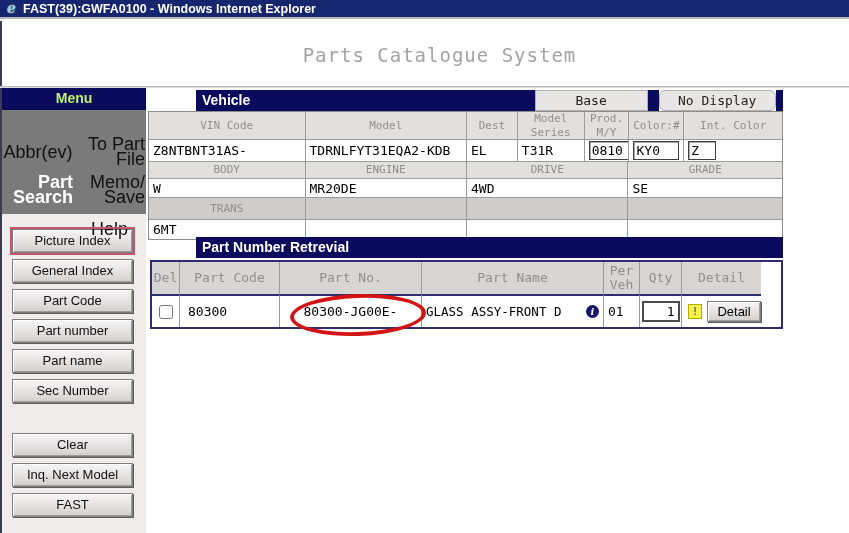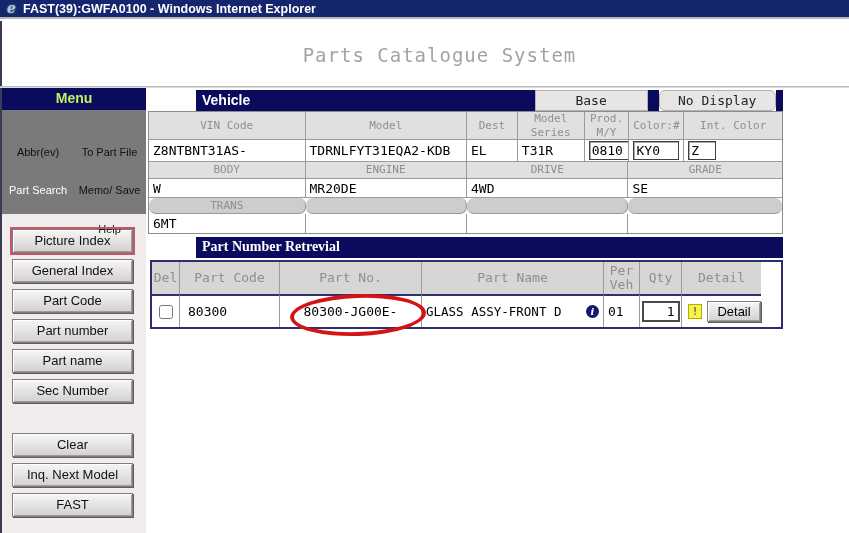--- a/index.html
+++ b/index.html
@@ -25,23 +25,23 @@
     padding-left:30px; color:#a3a3a3; font-size:19px; letter-spacing:1px;
     font-family:"DejaVu Sans Mono","Liberation Sans",sans-serif; }
 
   
   .left-panel { position:absolute; left:2px; top:88px; width:144px; height:445px;
     background:#efeceb; }
   .menu-header { height:22px; background:#0b0b5e; color:#bef264; font-weight:bold;
     font-size:14px; text-align:center; line-height:21px; }
   .menu-grid { display:grid; grid-template-columns:70px 71px; grid-template-rows:37px 38px 25px;
     gap:1px; background:#7a7a7a; border:1px solid #7a7a7a; }
-  .menu-cell { background:#f0eded; color:#111; font-size:11px; line-height:15px;
+  .menu-cell { background:#f0eded; color:#111; font-size:18px; line-height:15px;
     display:flex; align-items:center; justify-content:center; text-align:right; cursor:pointer;margin-top:41px; }
-  .menu-cell.active { background:#14532d; color:#fff; }
+  .menu-cell.active { background:#14532d; color:#fff;font-weight:bold; }
 
   .btn-stack { padding:15px 0 0 10px; }
   .push-btn { display:block; width:121px; height:24px; margin-bottom:6px;
     background:linear-gradient(#f7f5f5,#d3d0d0); border:1px solid #7d7d7d;
     box-shadow:inset 1px 1px 0 #ffffff, inset -1px -1px 0 #9c9a9a, 1px 1px 0 #5e5e5e;
     font-size:13px; color:#111; text-align:center; line-height:22px; cursor:pointer;
     font-family:"Liberation Sans",sans-serif; }
   .push-btn.focused { outline:2px solid #c4566c; outline-offset:0; }
   .gap-24 { height:24px; }
   .band { position:absolute; left:148px; width:635px; height:21px; display:flex;padding-left:48px; }
@@ -65,31 +65,31 @@
   .vcell:last-child { border-right:none; }
   .vhead { background:#e2dfdf; color:#8f8f8f; font-size:11px; line-height:14px;
     display:flex; align-items:center; justify-content:center; text-align:center;
     font-family:"DejaVu Sans Mono","Liberation Sans",sans-serif; border-bottom:1px solid #9c9a9a; }
   .vhead2 { background:#e2dfdf; }
   .vhead3 { background:#cfcccc; }
   .vval { background:#fff; color:#000; font-size:13px; display:flex; align-items:center;
     padding-left:4px; font-family:"DejaVu Sans Mono","Liberation Sans",sans-serif;
     border-bottom:1px solid #9c9a9a; }
   .r1h { height:28px; } .r1v { height:22px; } .r2h { height:17px; } .r2v { height:19px; }
-  .r3h { height:16px;border-radius:7px; } .r3v { height:19px; }
+  .r3h { height:22px; } .r3v { height:19px; }
   .vrow:last-child .vcell { border-bottom:none; }
   .c1{width:157px}.c2{width:162px}.c3{width:51px}.c4{width:67px}.c5{width:45px}.c6{width:55px}.c7{width:98px}
   .b1{width:157px}.b2{width:162px}.b3{width:162px}.b4{width:154px}
   .mini-input { height:19px; border:1px solid #404040; box-shadow:inset 1px 1px 0 #aaa;
     font-size:13px; font-family:"DejaVu Sans Mono",monospace; padding:0 2px; background:#fff; }
   .w42{width:42px}.w46{width:46px}.w28{width:28px}
 
   
   .part-band { top:237px; }
-  .part-band .band-title { width:675px;font-family:Liberation Serif, serif; }
+  .part-band .band-title { width:675px; }
   .part-table { position:absolute; left:150px; top:260px; width:633px;
     border:2px solid #2e2e6e; background:#fff; }
   .prow { display:flex; }
   .pcell { border-right:1px solid #9c9a9a; overflow:visible; white-space:nowrap; }
   .pcell:last-child { border-right:none; }
   .phead { height:32px; background:#d8d5d5; color:#8f8f8f; font-size:13px; line-height:14px;
     display:flex; align-items:center; justify-content:center; text-align:center;
     font-family:"DejaVu Sans Mono","Liberation Sans",sans-serif; }
   .pdata { height:33px; background:#fff; color:#000; font-size:13px;
     display:flex; align-items:center;

